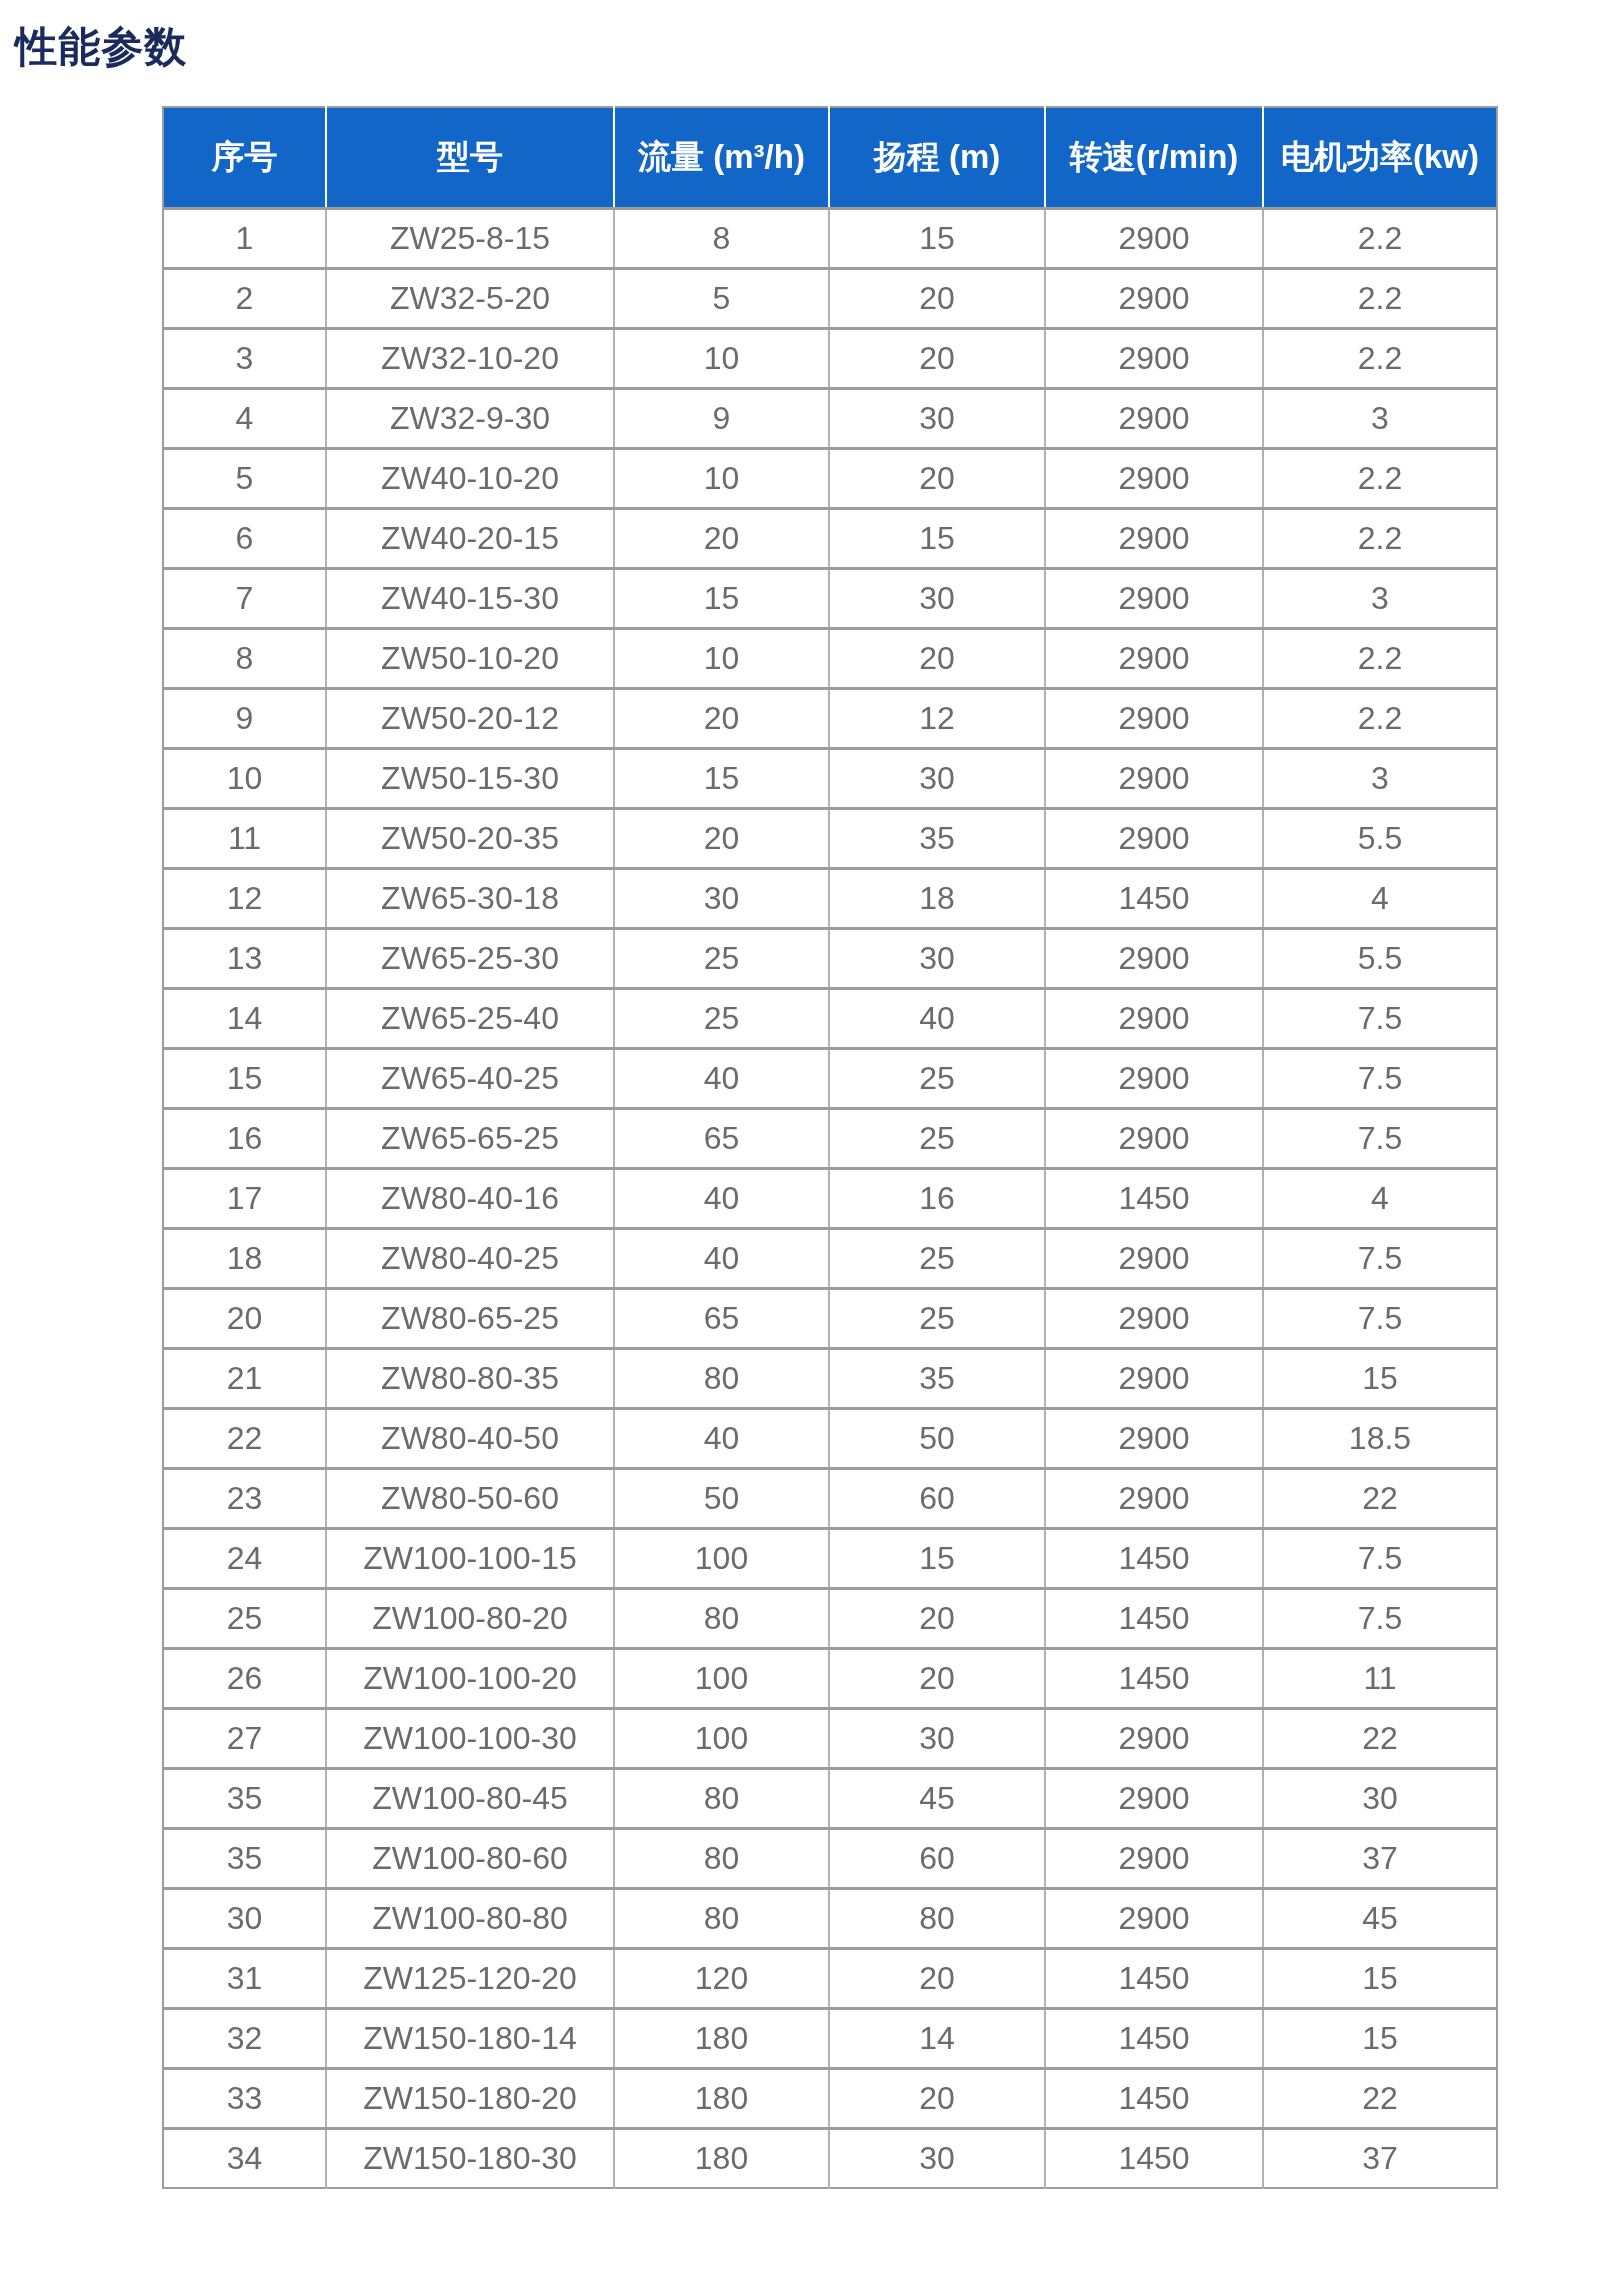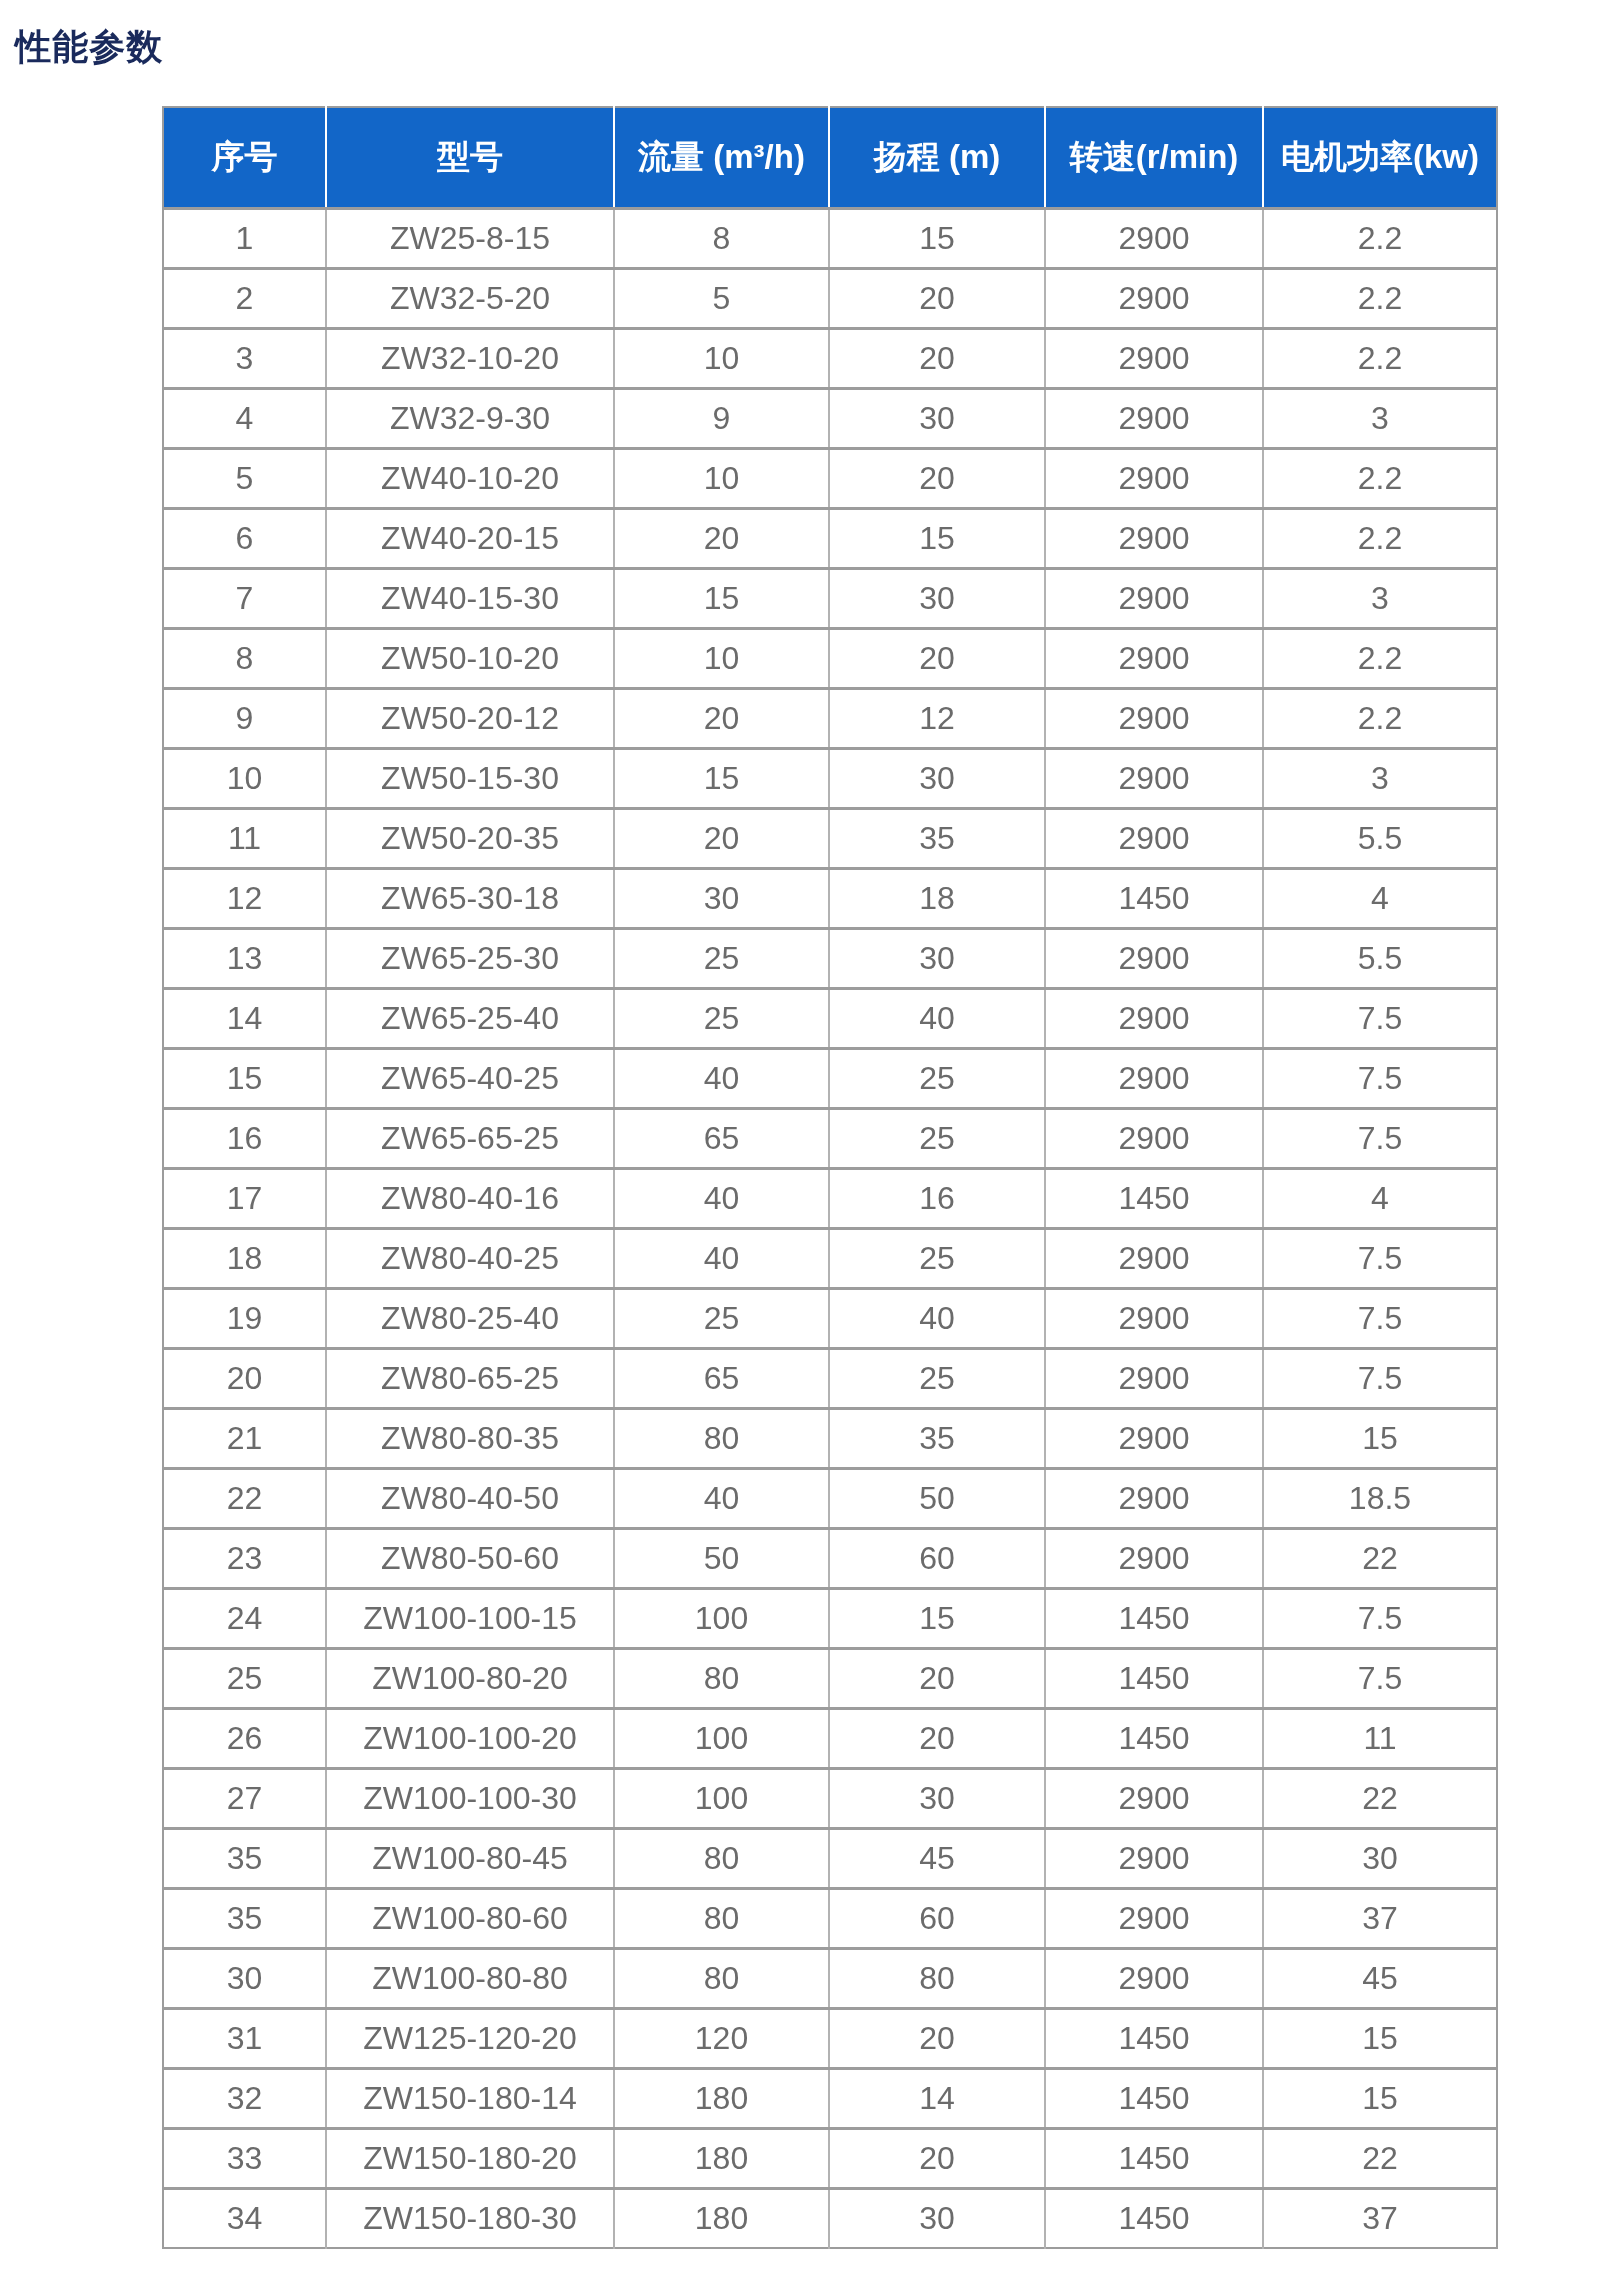--- a/index.html
+++ b/index.html
@@ -8,21 +8,21 @@
   }
   body {
     width: 1624px;
     height: 2295px;
     background: #ffffff;
     font-family: "Liberation Sans", "DejaVu Sans", sans-serif;
     overflow: hidden;
   }
   .page-title {
     margin: 24.6px 0 0 15.3px;
-    font-size: 36px;
+    font-size: 42px;
     line-height: 44px;
     font-weight: 600;
     color: #1a2a5c;
     letter-spacing: 1px;
   }
   table.perf-table {
     margin-left: 162px;
     margin-top: 37px;
     width: 1334px;
     table-layout: fixed;
@@ -232,28 +232,20 @@
       </tr>
       <tr>
         <td>18</td>
         <td>ZW80-40-25</td>
         <td>40</td>
         <td>25</td>
         <td>2900</td>
         <td>7.5</td>
       </tr>
       <tr>
-        <td>19</td>
-        <td>ZW80-25-40</td>
-        <td>25</td>
-        <td>40</td>
-        <td>2900</td>
-        <td>7.5</td>
-      </tr>
-      <tr>
         <td>20</td>
         <td>ZW80-65-25</td>
         <td>65</td>
         <td>25</td>
         <td>2900</td>
         <td>7.5</td>
       </tr>
       <tr>
         <td>21</td>
         <td>ZW80-80-35</td>

